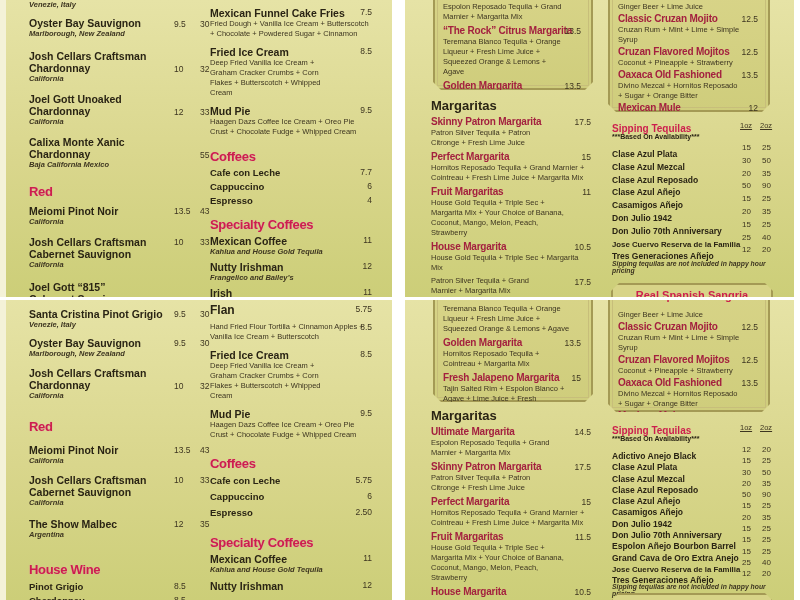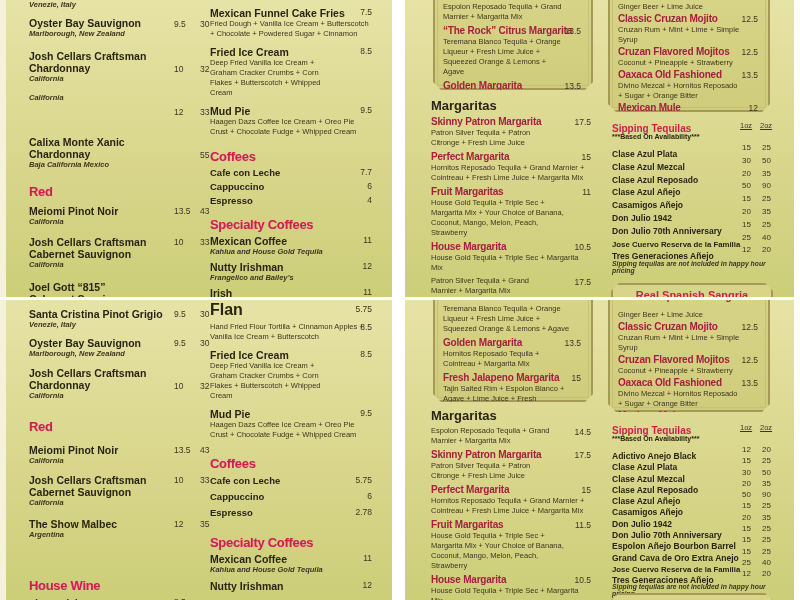--- a/index.html
+++ b/index.html
@@ -78,20 +78,21 @@
       <span class="p1" style="top:2px">9.5</span>
       <span class="p2" style="top:2px">30</span>
     </div>
     <div class="wine" style="height:34px;">
       <div class="nm">Josh Cellars Craftsman Chardonnay</div>
       <div class="rg">California</div>
       <span class="p1" style="top:14px">10</span>
       <span class="p2" style="top:14px">32</span>
     </div>
     <div class="wine" style="height:34px;">
+      <div class="nm">Joel Gott Unoaked Chardonnay</div>
       <div class="rg">California</div>
       <span class="p1" style="top:14px">12</span>
       <span class="p2" style="top:14px">33</span>
     </div>
     <div class="wine" style="height:34px;">
       <div class="nm">Calixa Monte Xanic Chardonnay</div>
       <div class="rg">Baja California Mexico</div>
       <span class="p2" style="top:14px">55</span>
     </div>
     <div class="sec-red">Red</div>
@@ -300,34 +301,34 @@
       <div class="rg">California</div>
       <span class="p1" style="top:1px">10</span>
       <span class="p2" style="top:1px">33</span>
     </div>
     <div class="wine" style="height:22px;">
       <div class="nm">The Show Malbec</div>
       <div class="rg">Argentina</div>
       <span class="p1" style="top:1px">12</span>
       <span class="p2" style="top:1px">35</span>
     </div>
-    <div class="sec-red" style="margin-top:38px;margin-bottom:4px">House Wine</div>
+    <div class="sec-red" style="margin-top:22px;margin-bottom:4px">House Wine</div>
     <div class="wine" style="height:12px;margin-bottom:2px">
       <div class="nm" style="font-size:9.5px">Pinot Grigio</div>
       <span class="p1" style="top:0">8.5</span>
     </div>
     <div class="wine" style="height:12px;margin-bottom:2px">
       <div class="nm" style="font-size:9.5px">Chardonnay</div>
       <span class="p1" style="top:0">8.5</span>
     </div>
 
   </div>
   <div class="col" style="left:210px; top:4px; width:162px;">
     <div class="item row" style="margin-bottom:6px">
-      <div class="nm" style="font-size:16px">Flan</div>
+      <div class="nm" style="font-size:12px">Flan</div>
       <span class="pr">5.75</span>
     </div>
     <div class="item">
       <div class="ds" style="width:160px">Hand Fried Flour Tortilla + Cinnamon Apples + Vanilla Ice Cream + Butterscotch</div>
       <span class="pr">8.5</span>
     </div>
     <div class="item">
       <div class="nm">Fried Ice Cream</div>
       <div class="ds" style="width:125px">Deep Fried Vanilla Ice Cream + Graham Cracker Crumbs + Corn Flakes + Butterscotch + Whipped Cream</div>
       <span class="pr">8.5</span>
@@ -341,21 +342,21 @@
     <div class="item row" style="margin-bottom:4px">
       <div class="nm">Cafe con Leche</div>
       <span class="pr">5.75</span>
     </div>
     <div class="item row" style="margin-bottom:4px">
       <div class="nm">Cappuccino</div>
       <span class="pr">6</span>
     </div>
     <div class="item row">
       <div class="nm">Espresso</div>
-      <span class="pr">2.78</span>
+      <span class="pr">2.50</span>
     </div>
     <div class="sec-red" style="margin-top:16px;margin-bottom:3px">Specialty Coffees</div>
     <div class="item" style="margin-bottom:5px">
       <div class="nm">Mexican Coffee</div>
       <div class="ds it">Kahlua and House Gold Tequila</div>
       <span class="pr">11</span>
     </div>
     <div class="item">
       <div class="nm">Nutty Irishman</div>
 
@@ -379,20 +380,21 @@
       <div class="ck">
         <div class="nm">Fresh Jalapeno Margarita</div>
         <div class="ds" style="width:125px">Tajin Salted Rim + Espolon Blanco + Agave + Lime Juice + Fresh Jalapenos</div>
         <span class="pr">15</span>
       </div>
     </div>
   </div>
   <div class="col" style="left:26px; top:108px; width:160px;">
     <div class="hdr-black">Margaritas</div>
     <div class="ck">
+      <div class="nm">Ultimate Margarita</div>
       <div class="ds" style="width:145px">Espolon Reposado Tequila + Grand Marnier + Margarita Mix</div>
       <span class="pr">14.5</span>
     </div>
     <div class="ck">
       <div class="nm">Skinny Patron Margarita</div>
       <div class="ds" style="width:120px">Patron Silver Tequila + Patron Citronge + Fresh Lime Juice</div>
       <span class="pr">17.5</span>
     </div>
     <div class="ck">
       <div class="nm">Perfect Margarita</div>

